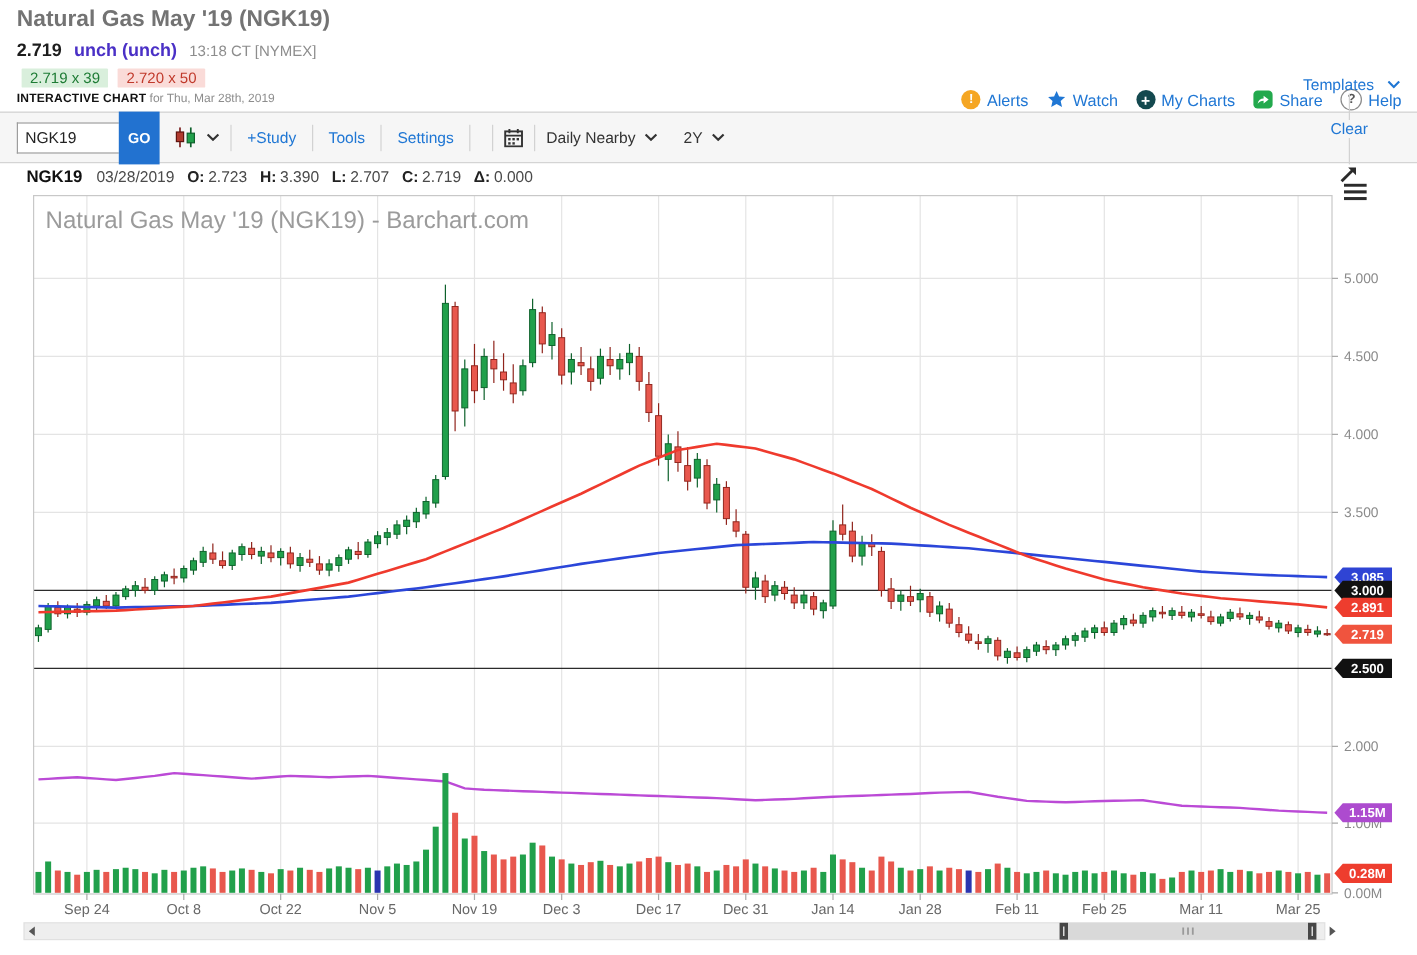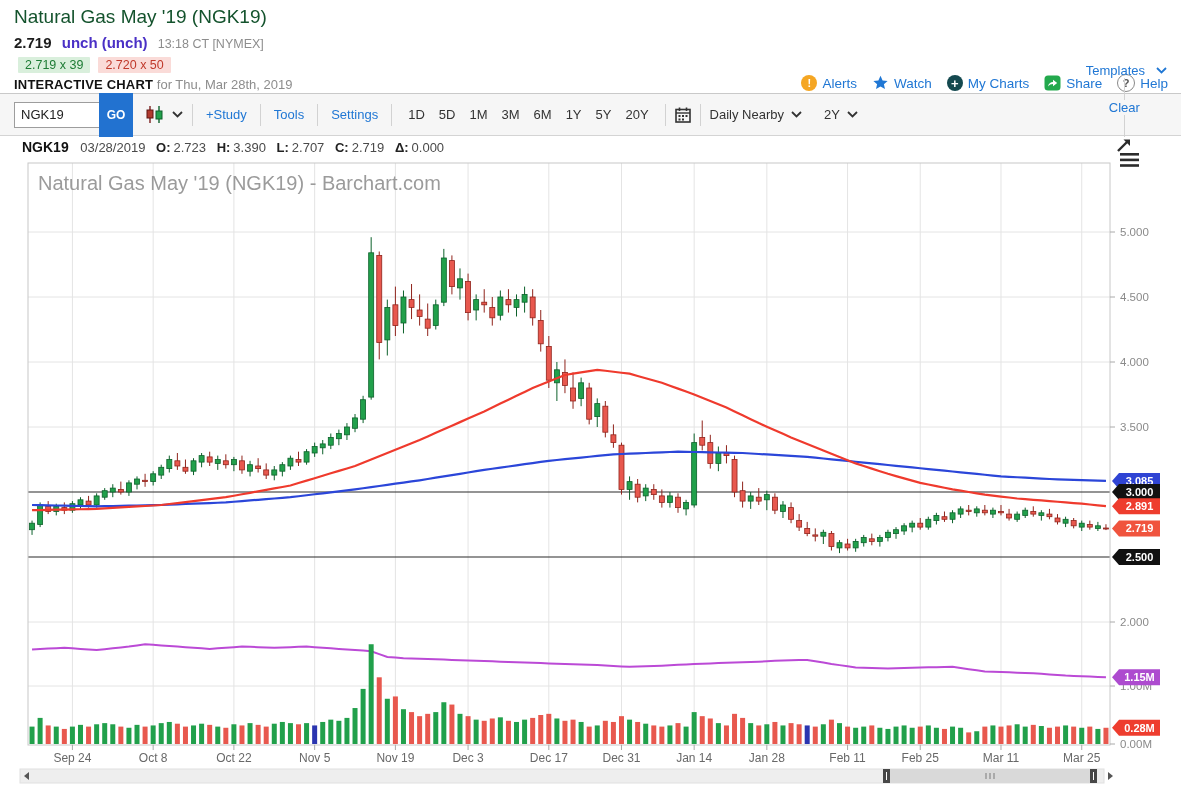--- a/index.html
+++ b/index.html
@@ -1,28 +1,28 @@
 <!DOCTYPE html>
 <html><head>
 <meta charset="utf-8">
 <style>
   html,body{margin:0;padding:0;width:1181px;height:796px;background:#fff;overflow:hidden;
     font-family:"Liberation Sans",sans-serif;-webkit-font-smoothing:antialiased;}
   .abs{position:absolute;}
   
-  #page-title{left:14px;top:6px;font-size:19px;font-weight:normal;color:#14532d;}
+  #page-title{left:14px;top:6px;font-size:19px;font-weight:bold;color:#737373;}
   #price-row{left:14px;top:34px;font-size:15px;}
   #last-price{font-weight:bold;color:#1d1d1d;}
   #price-change{font-weight:bold;color:#4a30c6;margin-left:6px;}
   #price-time{font-size:12.5px;color:#8d8d8d;margin-left:6px;}
   #quote-row{left:18px;top:57px;font-size:12.5px;display:flex;gap:8px;}
   .chip{padding:1px 7px;border-radius:1px;}
   #bid-chip{background:#d9efdc;color:#1e7c35;}
   #ask-chip{background:#fadbd8;color:#c0392b;text-align:right;}
-  #ic-row{left:14px;top:77px;font-size:13px;color:#8d8d8d;}
+  #ic-row{left:14px;top:77px;font-size:10px;color:#8d8d8d;}
   #ic-row b{color:#111;letter-spacing:.2px;}
   #header-links{top:74px;right:13px;display:flex;align-items:center;gap:15px;font-size:13.5px;}
   .hdr-link{display:flex;align-items:center;gap:5px;color:#2077d4;cursor:pointer;}
   .cic{width:16px;height:16px;border-radius:50%;display:inline-flex;align-items:center;justify-content:center;
        color:#fff;font-size:11px;font-weight:bold;line-height:1;}
   #hr-top{left:0;top:93px;width:1181px;height:0;border-top:1px solid #c9c9c9;}
   
   #toolbar{left:0;top:94px;width:1181px;height:42px;background:#f6f6f6;border-bottom:1px solid #d4d4d4;
            display:flex;align-items:center;padding-left:14px;box-sizing:border-box;font-size:13px;color:#333;}
   #symbol-input{width:72px;height:24px;border:1px solid #9d9d9d;border-right:none;font-size:13px;
@@ -115,30 +115,20 @@
       <path d="M1 1 L5.5 5.5 L10 1" fill="none" stroke="#333" stroke-width="1.8"></path>
       </svg>
   </span>
   <span class="vsep"></span>
   <span class="tlink">+Study</span>
   <span class="vsep"></span>
   <span class="tlink">Tools</span>
   <span class="vsep"></span>
   <span class="tlink">Settings</span>
   <span class="vsep"></span>
-  <span id="toolbar-periods">
-      <span>1D</span>
-      <span>5D</span>
-      <span>1M</span>
-      <span>3M</span>
-      <span>6M</span>
-      <span>1Y</span>
-      <span>5Y</span>
-      <span>20Y</span>
-    </span>
   <span class="vsep"></span>
   <span class="titem">
     <svg width="16" height="16" viewBox="0 0 16 16">
       <rect x="1" y="2.5" width="14" height="12.5" fill="none" stroke="#333" stroke-width="1.6"></rect>
       <line x1="4.5" y1="0.5" x2="4.5" y2="4" stroke="#333" stroke-width="1.6"></line>
       <line x1="11.5" y1="0.5" x2="11.5" y2="4" stroke="#333" stroke-width="1.6"></line>
       <line x1="1" y1="6" x2="15" y2="6" stroke="#333" stroke-width="1.4"></line>
       <g fill="#333">
           <rect x="3.5" y="8" width="2" height="2"></rect>
           <rect x="7" y="8" width="2" height="2"></rect>

